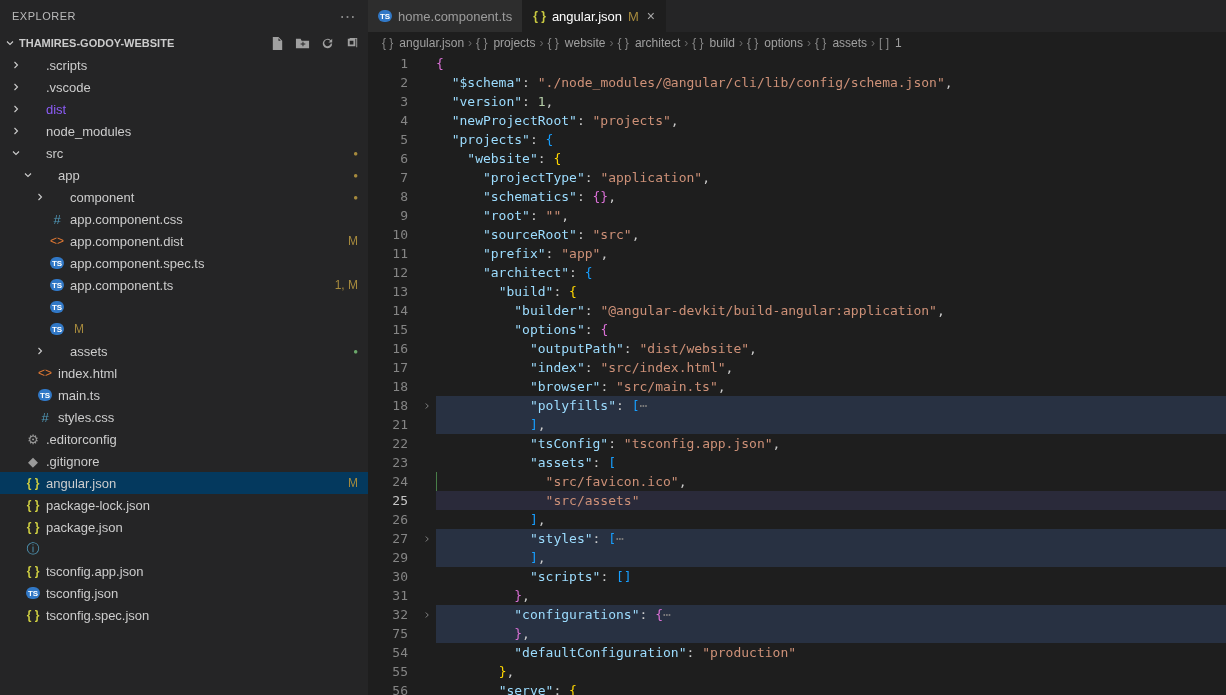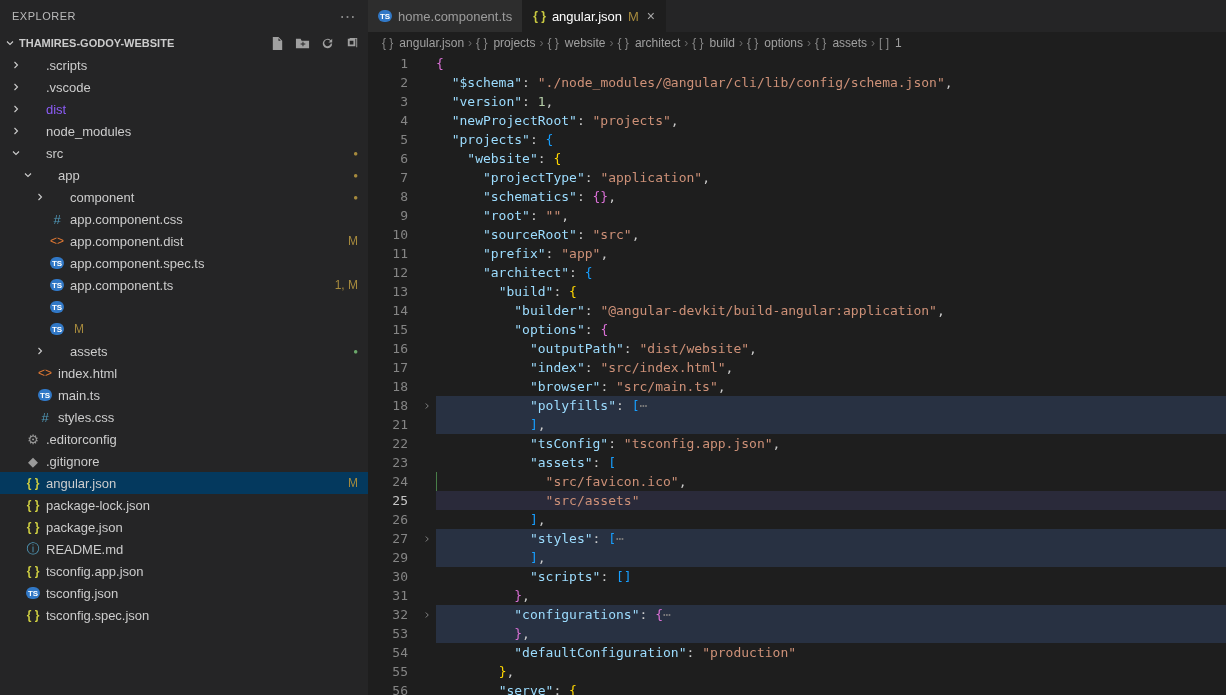--- a/index.html
+++ b/index.html
@@ -306,21 +306,20 @@
           <span class="icon-braces">{ }</span>
         </span>
         <span class="label">package.json</span>
       </div>
       <div class="tree-row">
         <span class="indent" style="width:8px"></span>
         <span class="chev"></span>
         <span class="icon">
           <span class="icon-info">ⓘ</span>
         </span>
-        <span class="label">README.md</span>
       </div>
       <div class="tree-row">
         <span class="indent" style="width:8px"></span>
         <span class="chev"></span>
         <span class="icon">
           <span class="icon-braces">{ }</span>
         </span>
         <span class="label">tsconfig.app.json</span>
       </div>
       <div class="tree-row">
@@ -405,21 +404,21 @@
         <div class="ln">22</div>
         <div class="ln">23</div>
         <div class="ln">24</div>
         <div class="ln cur">25</div>
         <div class="ln">26</div>
         <div class="ln">27</div>
         <div class="ln">29</div>
         <div class="ln">30</div>
         <div class="ln">31</div>
         <div class="ln">32</div>
-        <div class="ln">53</div>
+        <div class="ln">75</div>
         <div class="ln">54</div>
         <div class="ln">55</div>
         <div class="ln">56</div>
       </div>
     <div class="foldcol" id="foldcol">
         <div class="fr"></div>
         <div class="fr"></div>
         <div class="fr"></div>
         <div class="fr"></div>
         <div class="fr"></div>

